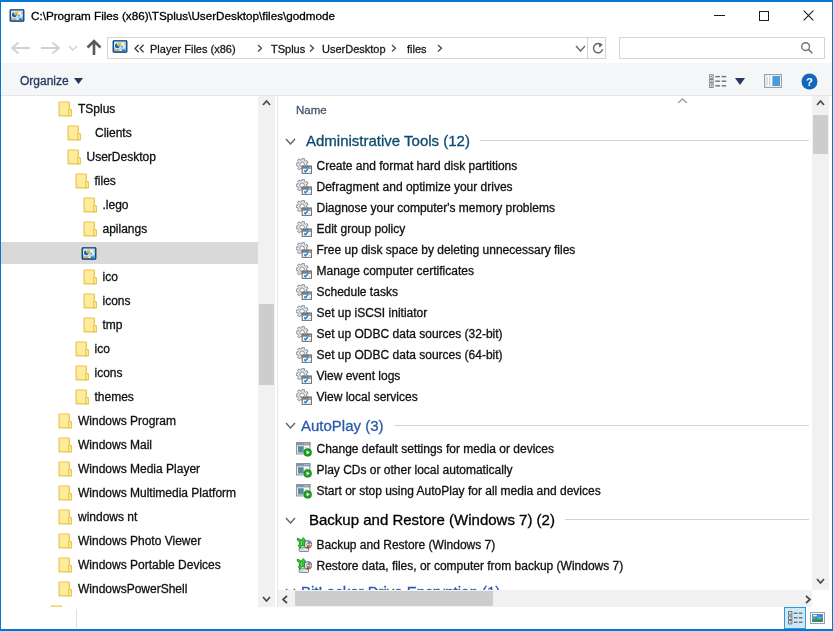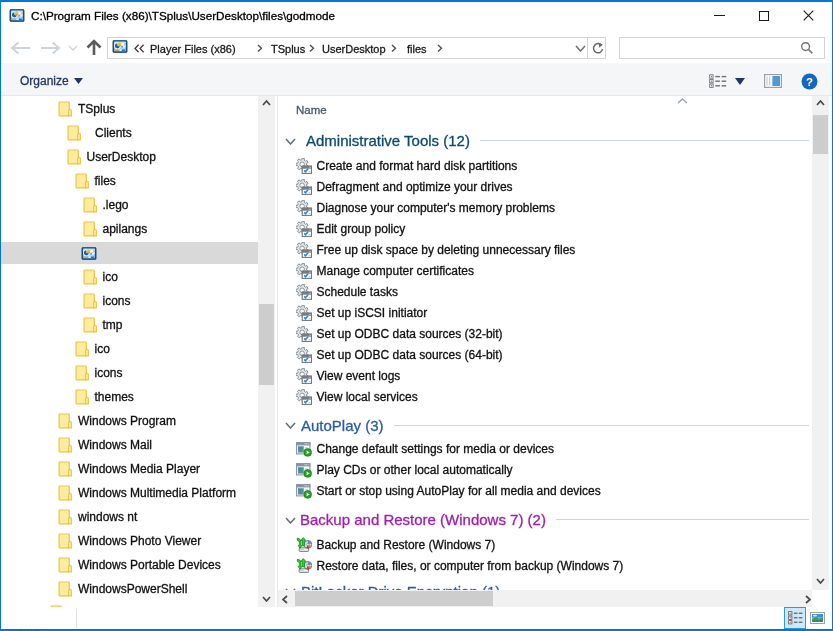--- a/index.html
+++ b/index.html
@@ -450,21 +450,21 @@
 <rect x="8.6" y="6.4" width="3.2" height="1.0" fill="#b6bec5"></rect>
 <rect x="8.6" y="8.6" width="2.4" height="1.0" fill="#b6bec5"></rect>
 <circle cx="11.7" cy="11.4" r="3.9" fill="#21a121" stroke="#0f7a12" stroke-width="0.6"></circle>
 <path d="M10.6 9.5 L13.8 11.4 L10.6 13.3 Z" fill="#ffffff"></path>
 </svg>
 <div class="txt" style="left:316.5px;top:483px">Start or stop using AutoPlay for all media and devices</div>
 <div class="abs" style="left:285px;top:509.5px;width:526px;height:20px;display:flex;align-items:center">
 <svg style="flex:none;margin-top:1px" width="11" height="7" viewBox="0 0 11 7">
 <path d="M1 1 L5.5 6 L10 1" fill="none" stroke="#5f6c78" stroke-width="1.5"></path>
     </svg>
-<span style="flex:none;margin-left:4px;font-size:15px;color:#a21caf;white-space:nowrap;-webkit-text-stroke:0.3px currentColor">Backup and Restore (Windows 7) (2)</span>
+<span style="flex:none;margin-left:13px;font-size:15px;color:#000000;white-space:nowrap;-webkit-text-stroke:0.3px currentColor">Backup and Restore (Windows 7) (2)</span>
 <span style="flex:1;height:0;border-top:1px solid #ccd5df;margin-left:10px;margin-right:2px"></span>
 </div>
 <svg class="abs" style="left:296px;top:537px" width="16" height="16" viewBox="0 0 16 16">
 <rect x="3.2" y="10.8" width="9.4" height="3.6" rx="0.7" fill="#eceef4" stroke="#6a6f7a" stroke-width="0.9"></rect>
 <rect x="4.3" y="12.0" width="3.4" height="1.1" rx="0.5" fill="#c6cbd4"></rect>
 <circle cx="11.9" cy="7.4" r="3.9" fill="#d9dde3" stroke="#585d66" stroke-width="0.8"></circle>
 <path d="M11.9 7.4 L11.9 3.5 A3.9 3.9 0 0 1 15.6 6.2 Z" fill="#6f87c8"></path>
 <path d="M11.9 7.4 L15.6 8.6 A3.9 3.9 0 0 1 13.5 10.9 Z" fill="#e08a3c"></path>
 <path d="M11.9 7.4 L13.5 10.9 A3.9 3.9 0 0 1 10.3 10.9 Z" fill="#b0413a"></path>
 <circle cx="11.9" cy="7.4" r="1.2" fill="#f2f3f5" stroke="#585d66" stroke-width="0.5"></circle>

